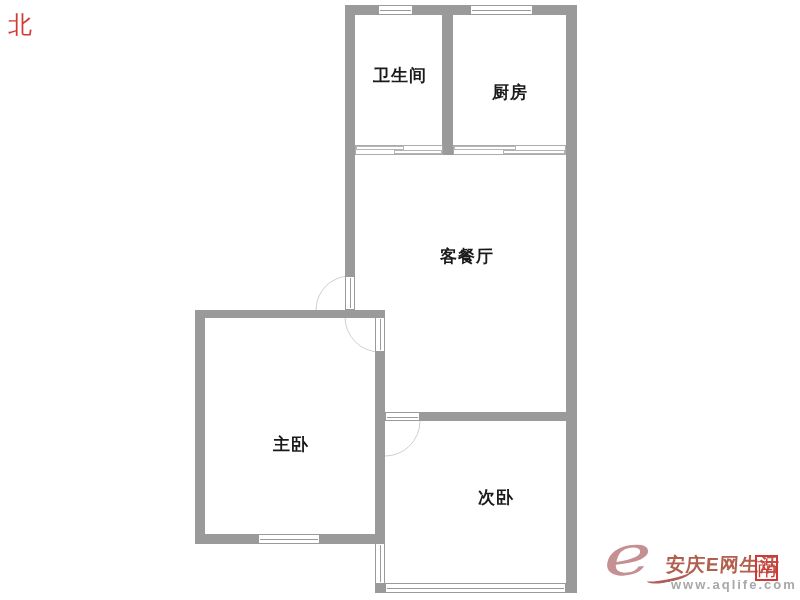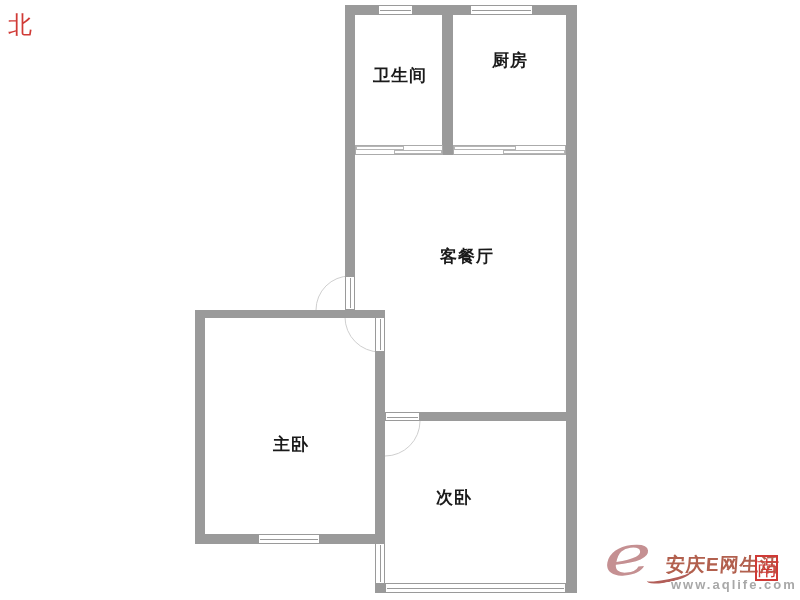--- a/index.html
+++ b/index.html
@@ -96,24 +96,24 @@
   <div class="slide" style="left:453px;top:145px;width:113px;height:10px">
     <div class="panel panel-a"></div>
     <div class="panel panel-b"></div>
   </div>
 
   <div class="leaf win-v" style="left:345px;top:276px;width:10px;height:34px"></div>
   <div class="leaf win-v" style="left:375px;top:317px;width:10px;height:35px"></div>
   <div class="leaf win-h" style="left:385px;top:412px;width:35px;height:9px"></div>
 
   <div class="room-label" style="left:400px;top:75px">卫生间</div>
-  <div class="room-label" style="left:510px;top:60px">厨房</div>
+  <div class="room-label" style="left:510px;top:92px">厨房</div>
   <div class="room-label" style="left:467px;top:256px">客餐厅</div>
   <div class="room-label" style="left:291px;top:444px">主卧</div>
-  <div class="room-label" style="left:454px;top:497px">次卧</div>
+  <div class="room-label" style="left:496px;top:497px">次卧</div>
 
   <div class="watermark">
     <span class="wm-e">e</span>
     <span class="wm-swoosh"></span>
     <div class="wm-title">安庆E网生活</div>
     <div class="wm-url">www.aqlife.com</div>
   </div>
 
   <div class="south">南</div>
 

